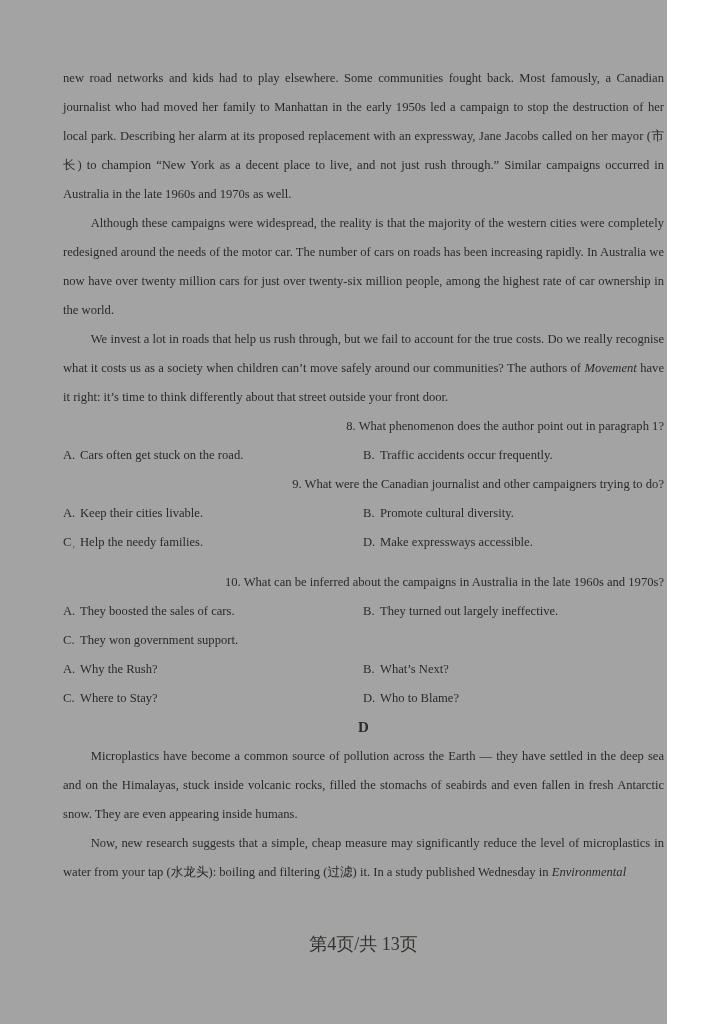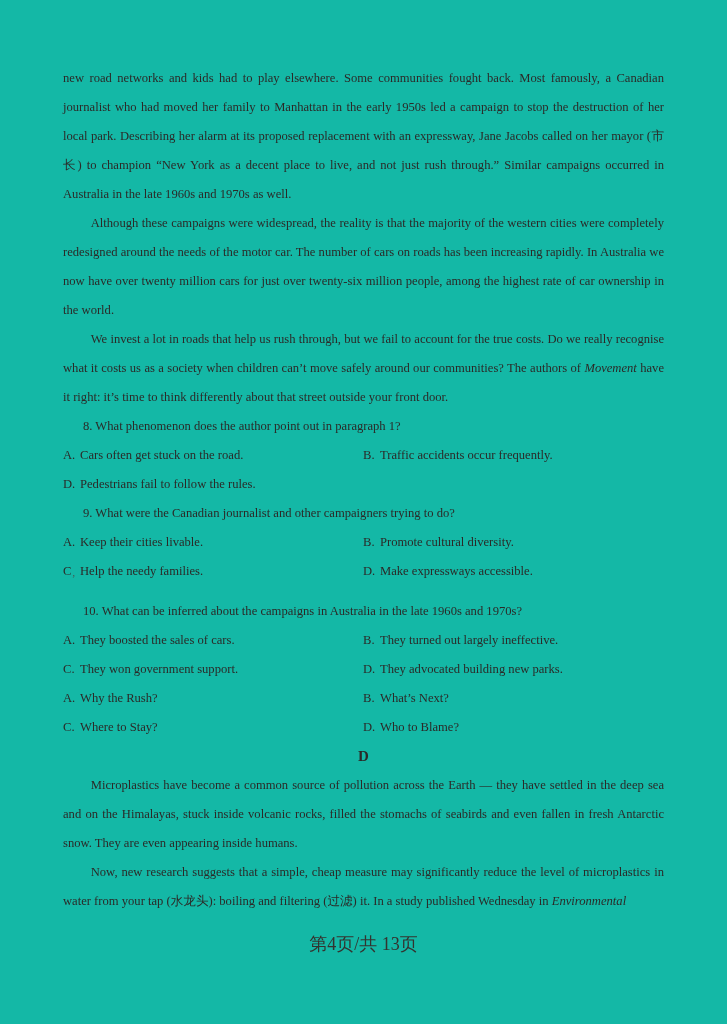--- a/index.html
+++ b/index.html
@@ -2,41 +2,41 @@
 <html><head>
 <meta charset="utf-8">
 <style>
   html, body {
     margin: 0;
     padding: 0;
     background: #ffffff;
   }
   .page {
     position: relative;
-    width: 727px;
+    width: 667px;
     height: 1024px;
-    background: #14b8a6;
+    background: #a3a3a3;
     overflow: hidden;
     font-family: "Liberation Serif", "DejaVu Serif", serif;
     color: #2b2a28;
   }
   .content {
     position: absolute;
     left: 63px;
     top: 64px;
     width: 601px;
     font-size: 12.6px;
     line-height: 29px;
   }
   p { margin: 0; }
   .para {
     text-align: justify;
   }
   .indent { text-indent: 2.2em; }
-  .stem { text-align: left; margin-left: 20px; }
+  .stem { text-align: right; }
   .options {
     display: grid;
     grid-template-columns: 300px 300px;
   }
   .option { position: relative; white-space: nowrap; }
   .opt-label {
     display: inline-block;
     min-width: 17px;
   }
   .q-extra-gap { margin-top: 11px; }
@@ -76,41 +76,39 @@
 
     <p class="para indent">Although these campaigns were widespread, the reality is that the majority of the western cities were completely redesigned around the needs of the motor car. The number of cars on roads has been increasing rapidly. In Australia we now have over twenty million cars for just over twenty-six million people, among the highest rate of car ownership in the world.</p>
 
     <p class="para indent"><span>We invest a lot in roads that help us rush through, but we fail to account for the true costs. Do we really recognise what it costs us as a society when children can’t move safely around our communities? The authors of </span><span class="italic">Movement</span><span> have it right: it’s time to think differently about that street outside your front door.</span></p>
 
     <div class="question">
       <p class="stem">8. What phenomenon does the author point out in paragraph 1?</p>
       <div class="options">
         <p class="option"><span class="opt-label">A.</span><span>Cars often get stuck on the road.</span></p>
         <p class="option"><span class="opt-label">B.</span><span>Traffic accidents occur frequently.</span></p>
-        <p class="option"><span class="opt-label">D.</span><span>Pedestrians fail to follow the rules.</span></p>
       </div>
     </div>
 
     <div class="question">
       <p class="stem">9. What were the Canadian journalist and other campaigners trying to do?</p>
       <div class="options">
         <p class="option"><span class="opt-label">A.</span><span>Keep their cities livable.</span></p>
         <p class="option"><span class="opt-label">B.</span><span>Promote cultural diversity.</span></p>
         <p class="option"><span class="opt-label">C</span><span>Help the needy families.</span><span class="stray">’</span></p>
         <p class="option"><span class="opt-label">D.</span><span>Make expressways accessible.</span></p>
       </div>
     </div>
 
     <div class="question q-extra-gap">
       <p class="stem">10. What can be inferred about the campaigns in Australia in the late 1960s and 1970s?</p>
       <div class="options">
         <p class="option"><span class="opt-label">A.</span><span>They boosted the sales of cars.</span></p>
         <p class="option"><span class="opt-label">B.</span><span>They turned out largely ineffective.</span></p>
         <p class="option"><span class="opt-label">C.</span><span>They won government support.</span></p>
-        <p class="option"><span class="opt-label">D.</span><span>They advocated building new parks.</span></p>
       </div>
     </div>
 
     <div class="question">
       <div class="options">
         <p class="option"><span class="opt-label">A.</span><span>Why the Rush?</span></p>
         <p class="option"><span class="opt-label">B.</span><span>What’s Next?</span></p>
         <p class="option"><span class="opt-label">C.</span><span>Where to Stay?</span></p>
         <p class="option"><span class="opt-label">D.</span><span>Who to Blame?</span></p>
       </div>

